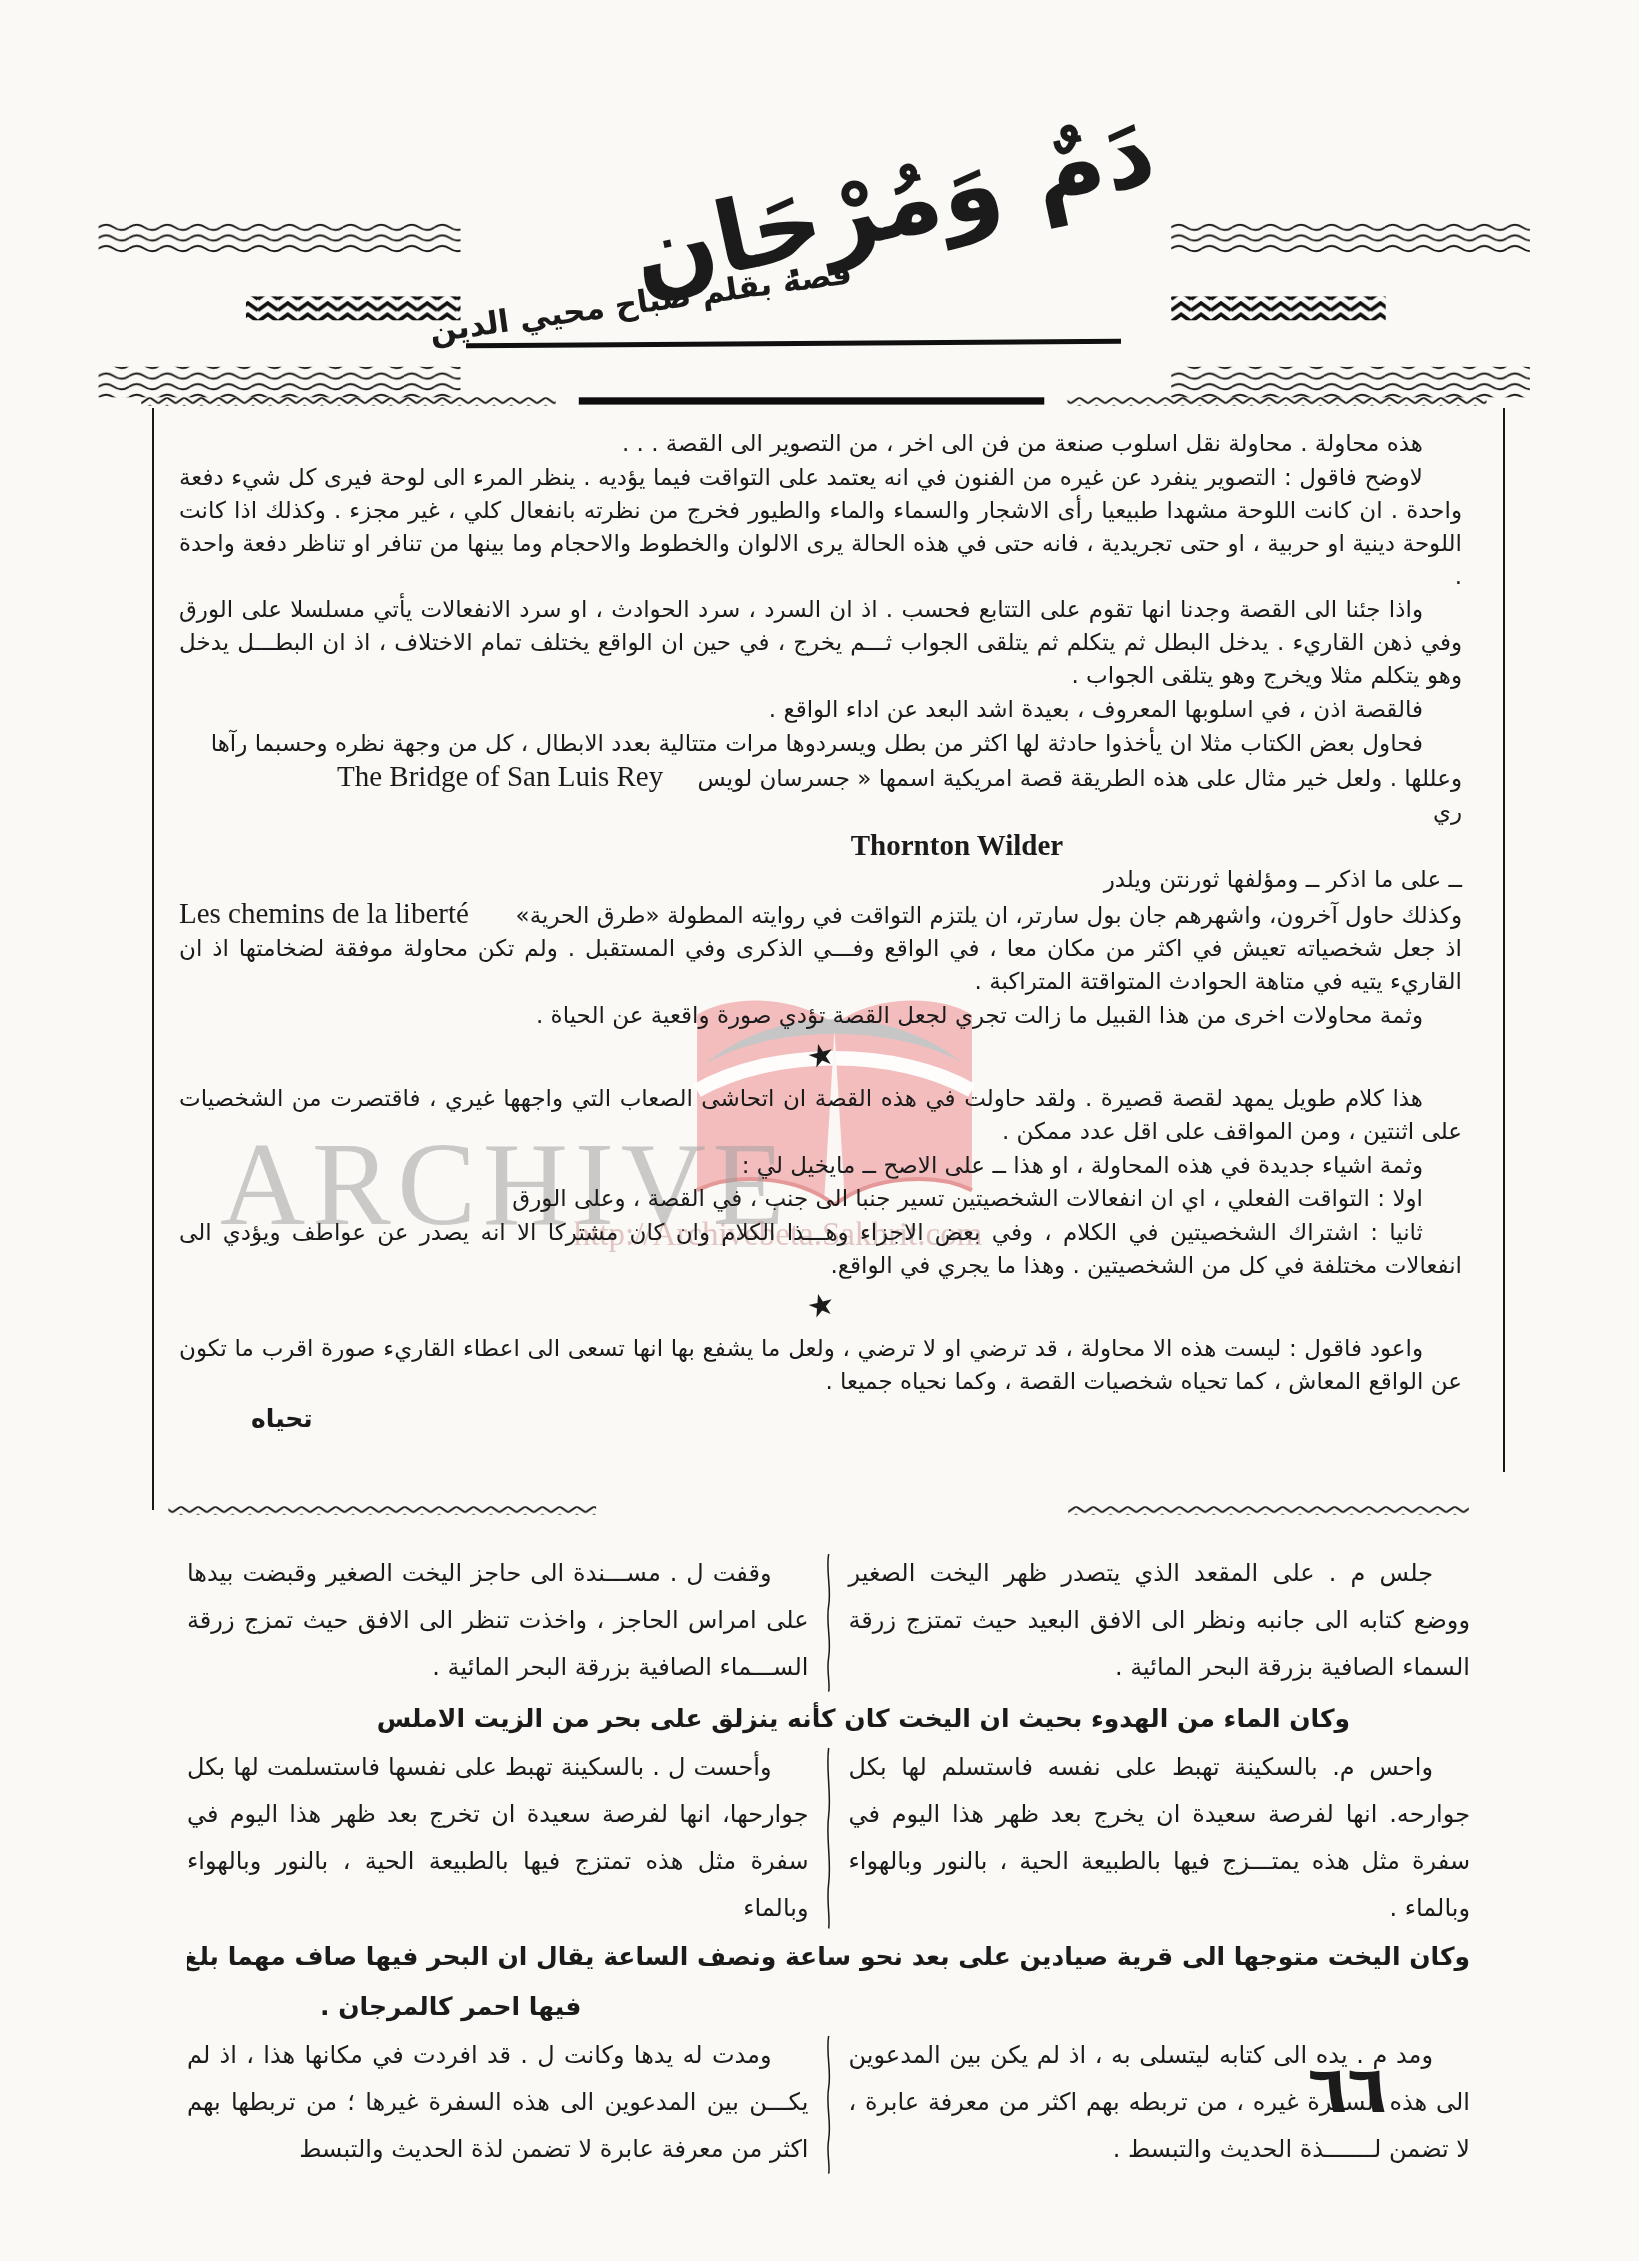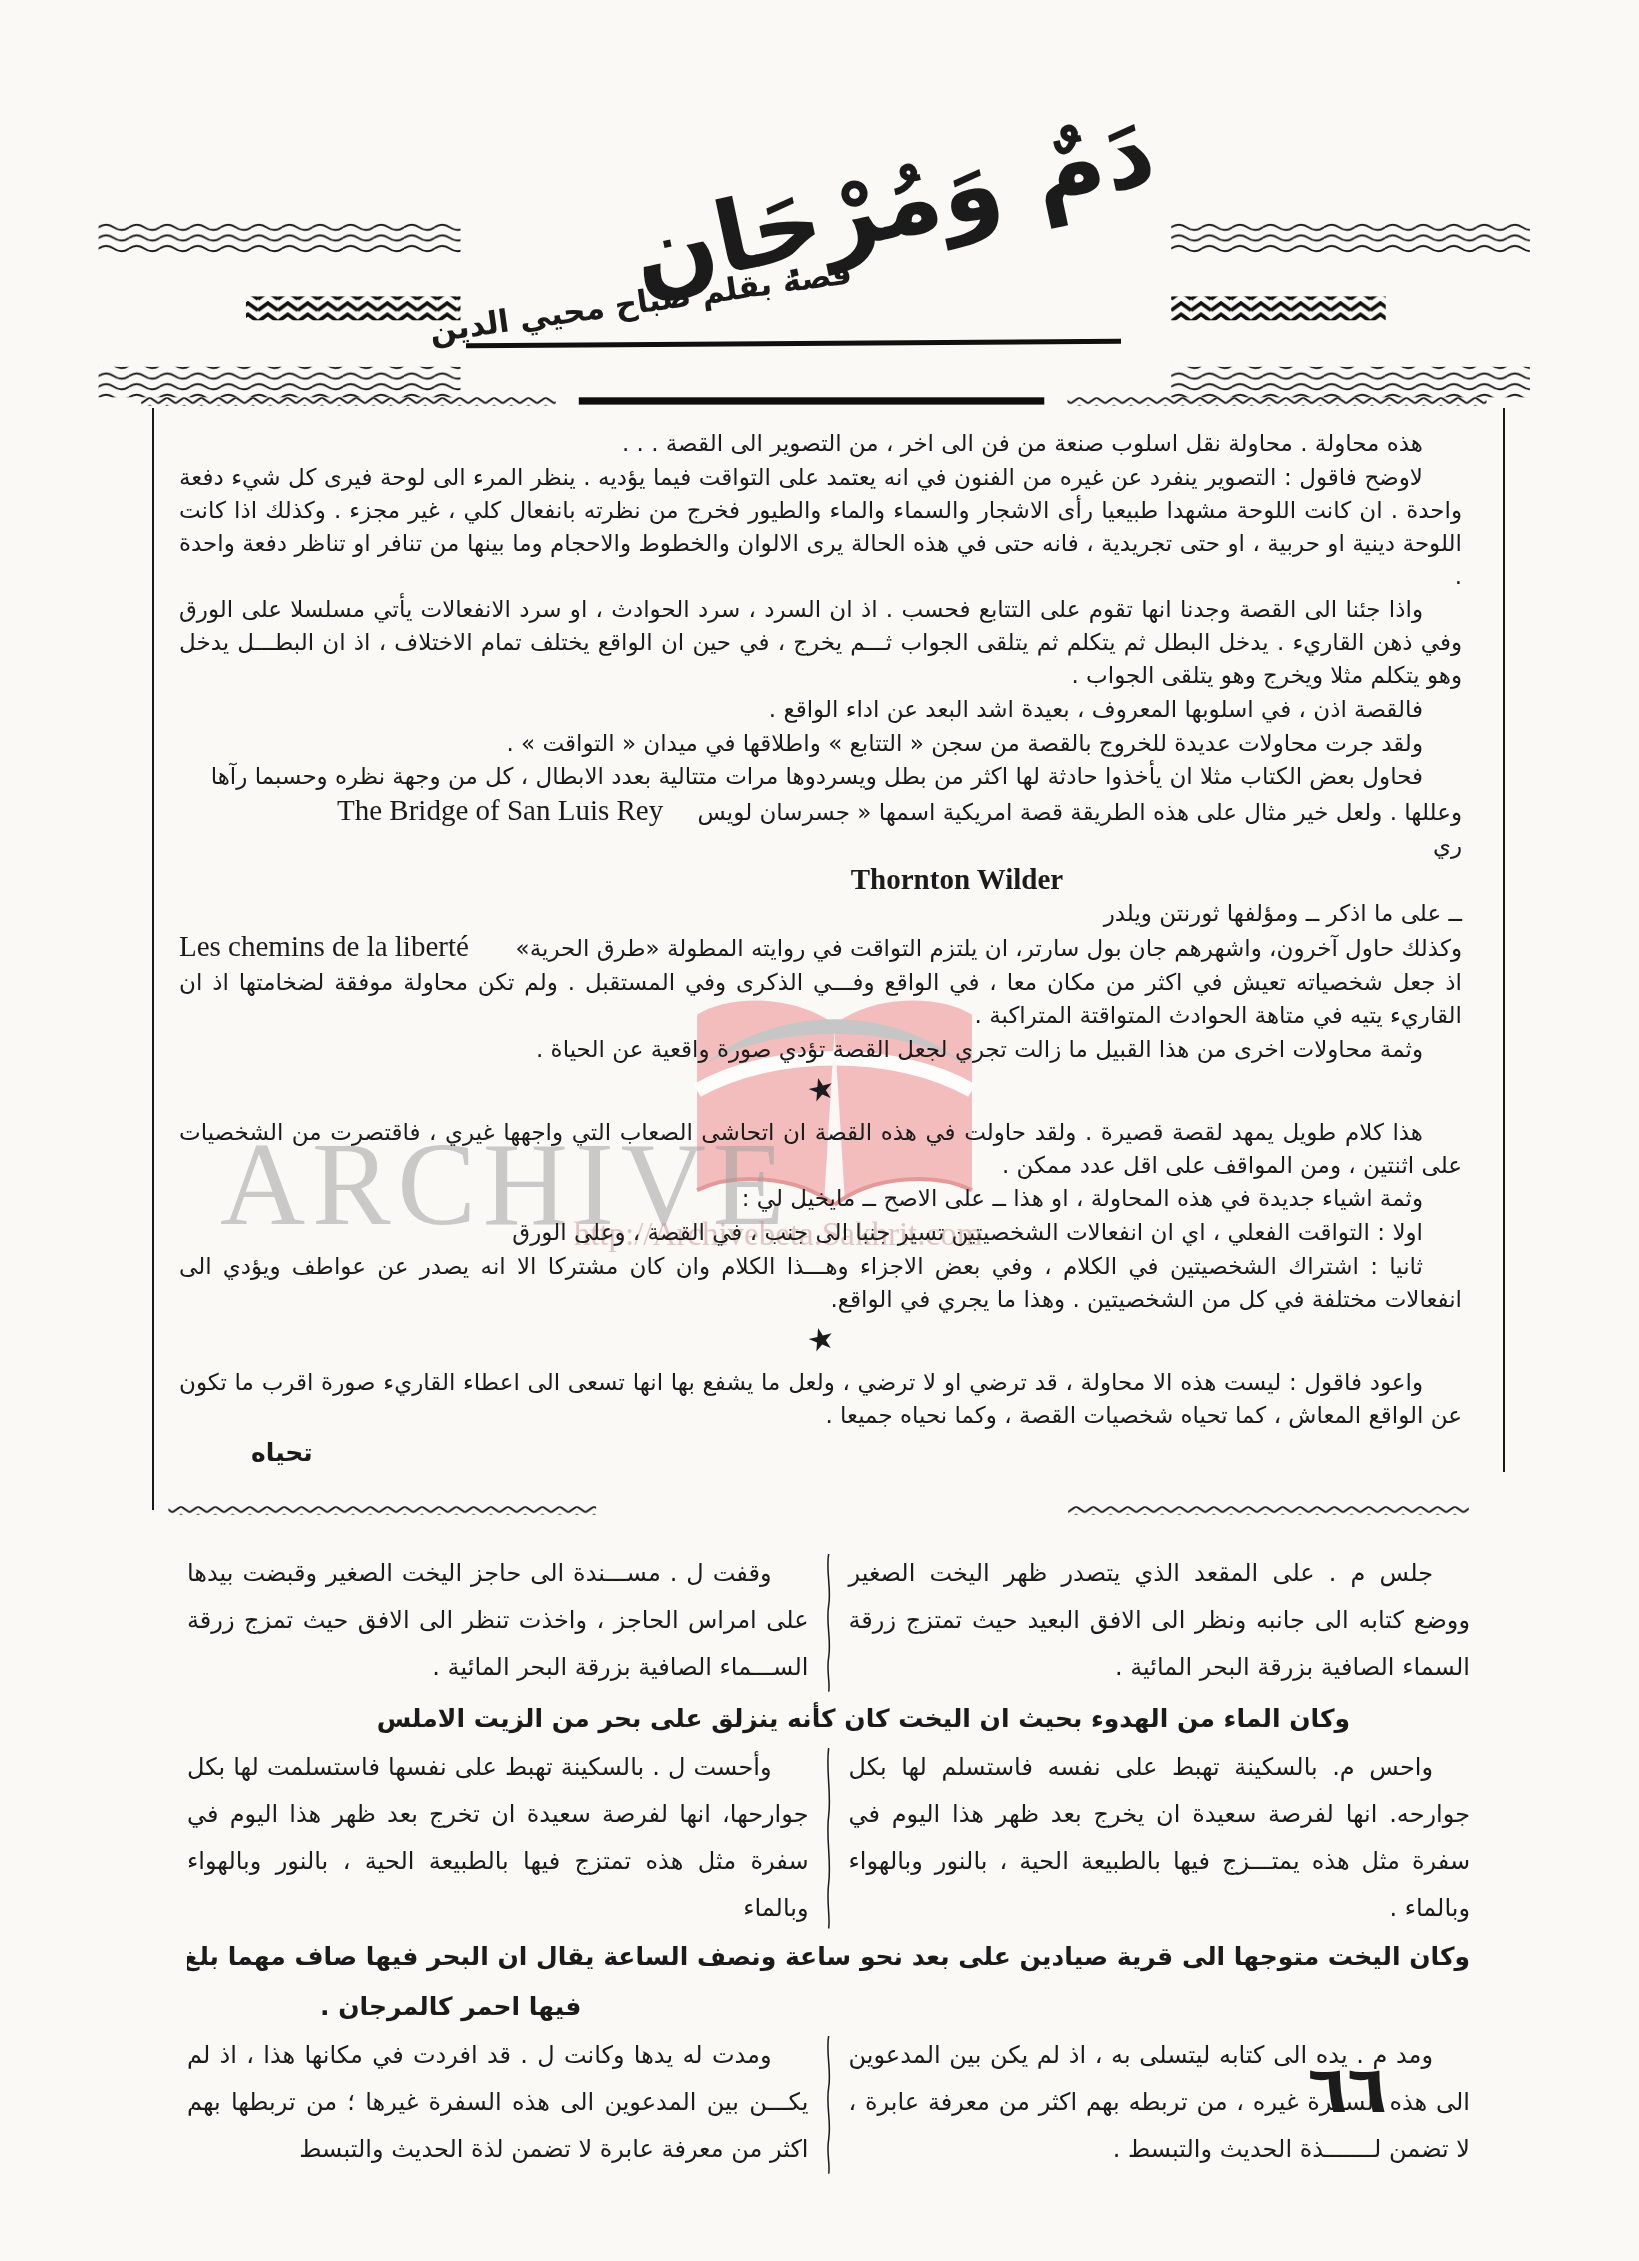--- a/index.html
+++ b/index.html
@@ -137,21 +137,20 @@
   <svg class="deco" style="left:152px; top:1505px;" width="1353" height="10.6" viewBox="0 0 2034 16">
     <rect x="20" y="2" width="646" height="13" fill="url(#zigs)"></rect>
     <rect x="1379" y="2" width="605" height="13" fill="url(#zigs)"></rect>
   </svg>
 
   <div class="intro-box">
     <p>هذه محاولة . محاولة نقل اسلوب صنعة من فن الى اخر ، من التصوير الى القصة . . .</p>
     <p>لاوضح فاقول : التصوير ينفرد عن غيره من الفنون في انه يعتمد على التواقت فيما يؤديه . ينظر المرء الى لوحة فيرى كل شيء دفعة واحدة . ان كانت اللوحة مشهدا طبيعيا رأى الاشجار والسماء والماء والطيور فخرج من نظرته بانفعال كلي ، غير مجزء . وكذلك اذا كانت اللوحة دينية او حربية ، او حتى تجريدية ، فانه حتى في هذه الحالة يرى الالوان والخطوط والاحجام وما بينها من تنافر او تناظر دفعة واحدة .</p>
     <p>واذا جئنا الى القصة وجدنا انها تقوم على التتابع فحسب . اذ ان السرد ، سرد الحوادث ، او سرد الانفعالات يأتي مسلسلا على الورق وفي ذهن القاريء . يدخل البطل ثم يتكلم ثم يتلقى الجواب ثـــم يخرج ، في حين ان الواقع يختلف تمام الاختلاف ، اذ ان البطـــل يدخل وهو يتكلم مثلا ويخرج وهو يتلقى الجواب .</p>
     <p>فالقصة اذن ، في اسلوبها المعروف ، بعيدة اشد البعد عن اداء الواقع .</p>
-    <p>ولقد جرت محاولات عديدة للخروج بالقصة من سجن « التتابع » واطلاقها في ميدان « التواقت » .</p>
     <p>فحاول بعض الكتاب مثلا ان يأخذوا حادثة لها اكثر من بطل ويسردوها مرات متتالية بعدد الابطال ، كل من وجهة نظره وحسبما رآها</p>
     <div class="en-row row-bridge">
       <span class="en">The Bridge of San Luis Rey</span>
       <span class="ar">وعللها . ولعل خير مثال على هذه الطريقة قصة امريكية اسمها « جسرسان لويس ري</span>
     </div>
     <div class="en-center">Thornton Wilder</div>
     <p class="noindent">ــ على ما اذكر ــ ومؤلفها ثورنتن ويلدر</p>
     <div class="en-row">
       <span class="en">Les chemins de la liberté</span>
       <span class="ar">وكذلك حاول آخرون، واشهرهم جان بول سارتر، ان يلتزم التواقت في روايته المطولة «طرق الحرية»</span>

